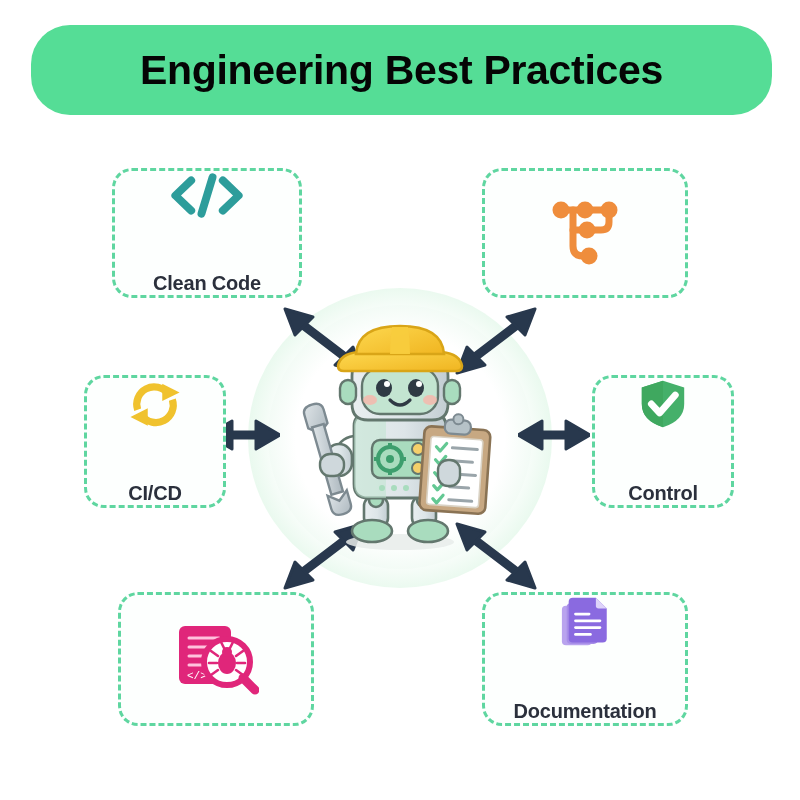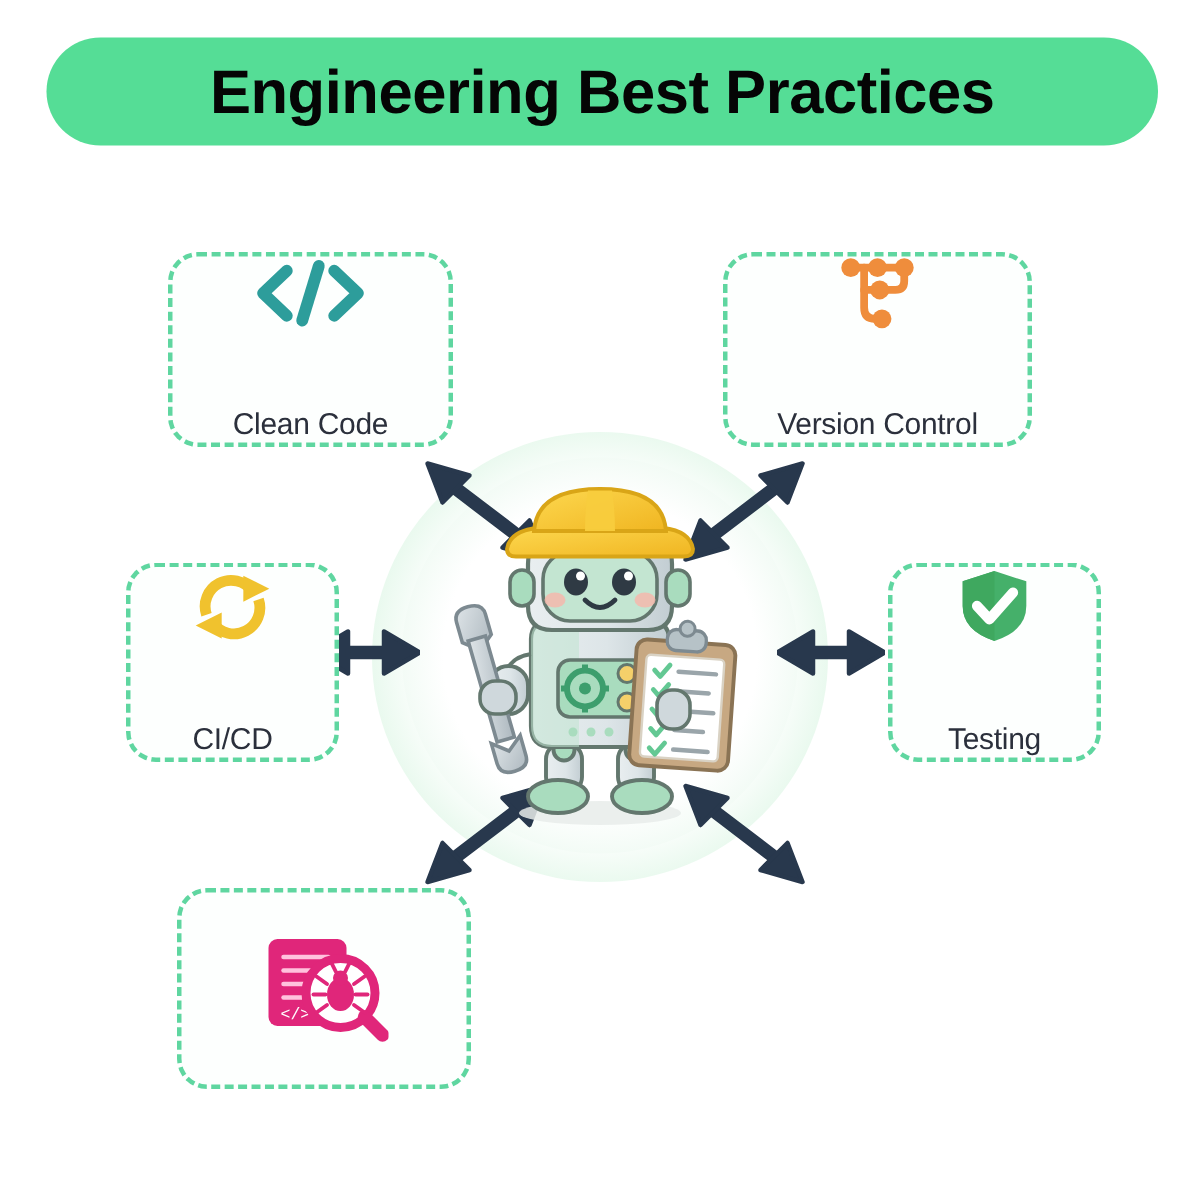--- a/index.html
+++ b/index.html
@@ -7,21 +7,21 @@
   body {
     background:#ffffff;
     font-family:"Liberation Sans", sans-serif;
     overflow:hidden;
     position:relative;
   }
   #stage { position:absolute; inset:0; width:800px; height:800px; }
 
   
   #title-banner {
-    position:absolute; left:31px; top:25px; width:741px; height:72px;
+    position:absolute; left:31px; top:25px; width:741px; height:90px;
     background:#55dd96; border-radius:39px;
     display:flex; align-items:center; justify-content:center;
   }
   #title-text {
     font-size:41px; font-weight:bold; color:#050505;
     letter-spacing:-0.3px; white-space:nowrap;
     font-family:"Liberation Sans", sans-serif;
   }
 
   
@@ -43,21 +43,21 @@
     position:absolute;
     border:3px dashed #5fd6a0;
     border-radius:20px;
     background:#fdfffe;
     display:flex; flex-direction:column;
     align-items:center; justify-content:center;
     gap:4px;
   }
   .card-icon { display:block; }
   .card-label {
-    font-size:20px; font-weight:normal; color:#2b303c;
+    font-size:20px; font-weight:bold; color:#2b303c;
     white-space:nowrap; letter-spacing:-0.2px;margin-top:48px;
   }
   #card-clean-code      { left:112px; top:168px; width:190px; height:130px; }
   #card-version-control { left:482px; top:168px; width:206px; height:130px; }
   #card-cicd            { left:84px;  top:375px; width:142px; height:133px; }
   #card-testing         { left:592px; top:375px; width:142px; height:133px; }
   #card-code-review     { left:118px; top:592px; width:196px; height:134px; }
   #card-documentation   { left:482px; top:592px; width:206px; height:134px; }
 
   
@@ -152,21 +152,20 @@
         <line x1="26" y1="30" x2="40" y2="30"></line>
       </g>
       <g fill="#ef8d3c">
         <circle cx="14" cy="10" r="8.5"></circle>
         <circle cx="38" cy="10" r="8.5"></circle>
         <circle cx="62" cy="10" r="8.5"></circle>
         <circle cx="40" cy="30" r="8.5"></circle>
         <circle cx="42" cy="56" r="8.5"></circle>
       </g>
     </svg>
-    <div class="card-label">Version Control</div>
   </div>
 
   <div class="card" id="card-cicd">
     <svg class="card-icon" width="80" height="72" viewBox="0 0 80 72">
       <g fill="none" stroke="#f0c22e" stroke-width="10" stroke-linecap="butt">
         <path d="M16 44 A24 24 0 0 1 58 22"></path>
         <path d="M64 30 A24 24 0 0 1 22 52"></path>
       </g>
       <g fill="#f0c22e">
         <polygon points="50,8 74,20 50,32"></polygon>
@@ -175,21 +174,21 @@
     </svg>
     <div class="card-label">CI/CD</div>
   </div>
 
   <div class="card" id="card-testing">
     <svg class="card-icon" width="74" height="76" viewBox="0 0 74 76">
       <path d="M37 4 L68 14 L68 38 Q68 62 37 72 Q6 62 6 38 L6 14 Z" fill="#45b06a"></path>
       <path d="M37 4 L37 72 Q6 62 6 38 L6 14 Z" fill="#3fa85f"></path>
       <polyline points="20,38 32,51 55,25" fill="none" stroke="#ffffff" stroke-width="10" stroke-linecap="round" stroke-linejoin="round"></polyline>
     </svg>
-    <div class="card-label">Testing</div>
+    <div class="card-label">Control</div>
   </div>
 
   <div class="card" id="card-code-review">
     <svg class="card-icon" width="86" height="74" viewBox="0 0 86 74">
       <rect x="6" y="4" width="52" height="58" rx="6" fill="#e0267a"></rect>
       <g stroke="#ffc2dd" stroke-width="3" stroke-linecap="round">
         <line x1="16" y1="16" x2="46" y2="16"></line>
         <line x1="16" y1="25" x2="40" y2="25"></line>
         <line x1="16" y1="34" x2="44" y2="34"></line>
         <line x1="16" y1="43" x2="36" y2="43"></line>
@@ -207,20 +206,35 @@
         <line x1="44" y1="41" x2="36" y2="41"></line>
           <line x1="64" y1="41" x2="72" y2="41"></line>
         <line x1="45" y1="48" x2="38" y2="53"></line>
           <line x1="63" y1="48" x2="70" y2="53"></line>
         <line x1="51" y1="26" x2="48" y2="20"></line>
           <line x1="57" y1="26" x2="60" y2="20"></line>
       </g>
     </svg>
   </div>
 
+  <div class="card" id="card-documentation">
+    <svg class="card-icon" width="80" height="78" viewBox="0 0 80 78">
+      <rect x="6" y="16" width="44" height="58" rx="6" fill="#b9a3ee"></rect>
+      <rect x="13" y="12" width="46" height="60" rx="6" fill="#a88fe8"></rect>
+      <path d="M22 4 H56 L72 20 V64 Q72 70 66 70 H22 Q16 70 16 64 V10 Q16 4 22 4 Z" fill="#8a6ae0"></path>
+      <path d="M56 4 L72 20 H60 Q56 20 56 16 Z" fill="#ded3fa"></path>
+      <g stroke="#ffffff" stroke-width="4" stroke-linecap="round">
+        <line x1="26" y1="28" x2="46" y2="28"></line>
+        <line x1="26" y1="38" x2="62" y2="38"></line>
+        <line x1="26" y1="48" x2="62" y2="48"></line>
+        <line x1="26" y1="58" x2="48" y2="58"></line>
+      </g>
+    </svg>
+    <div class="card-label">Documentation</div>
+  </div>
 
   <svg id="robot" width="236" height="236" viewBox="0 0 236 236">
     <defs>
       <linearGradient id="helmetG" x1="0" y1="0" x2="1" y2="1">
         <stop offset="0%" stop-color="#fdd84f"></stop>
           <stop offset="100%" stop-color="#f0b521"></stop>
       </linearGradient>
       <linearGradient id="bodyG" x1="0" y1="0" x2="1" y2="0">
         <stop offset="0%" stop-color="#e9eef0"></stop>
           <stop offset="55%" stop-color="#dde5e8"></stop>

